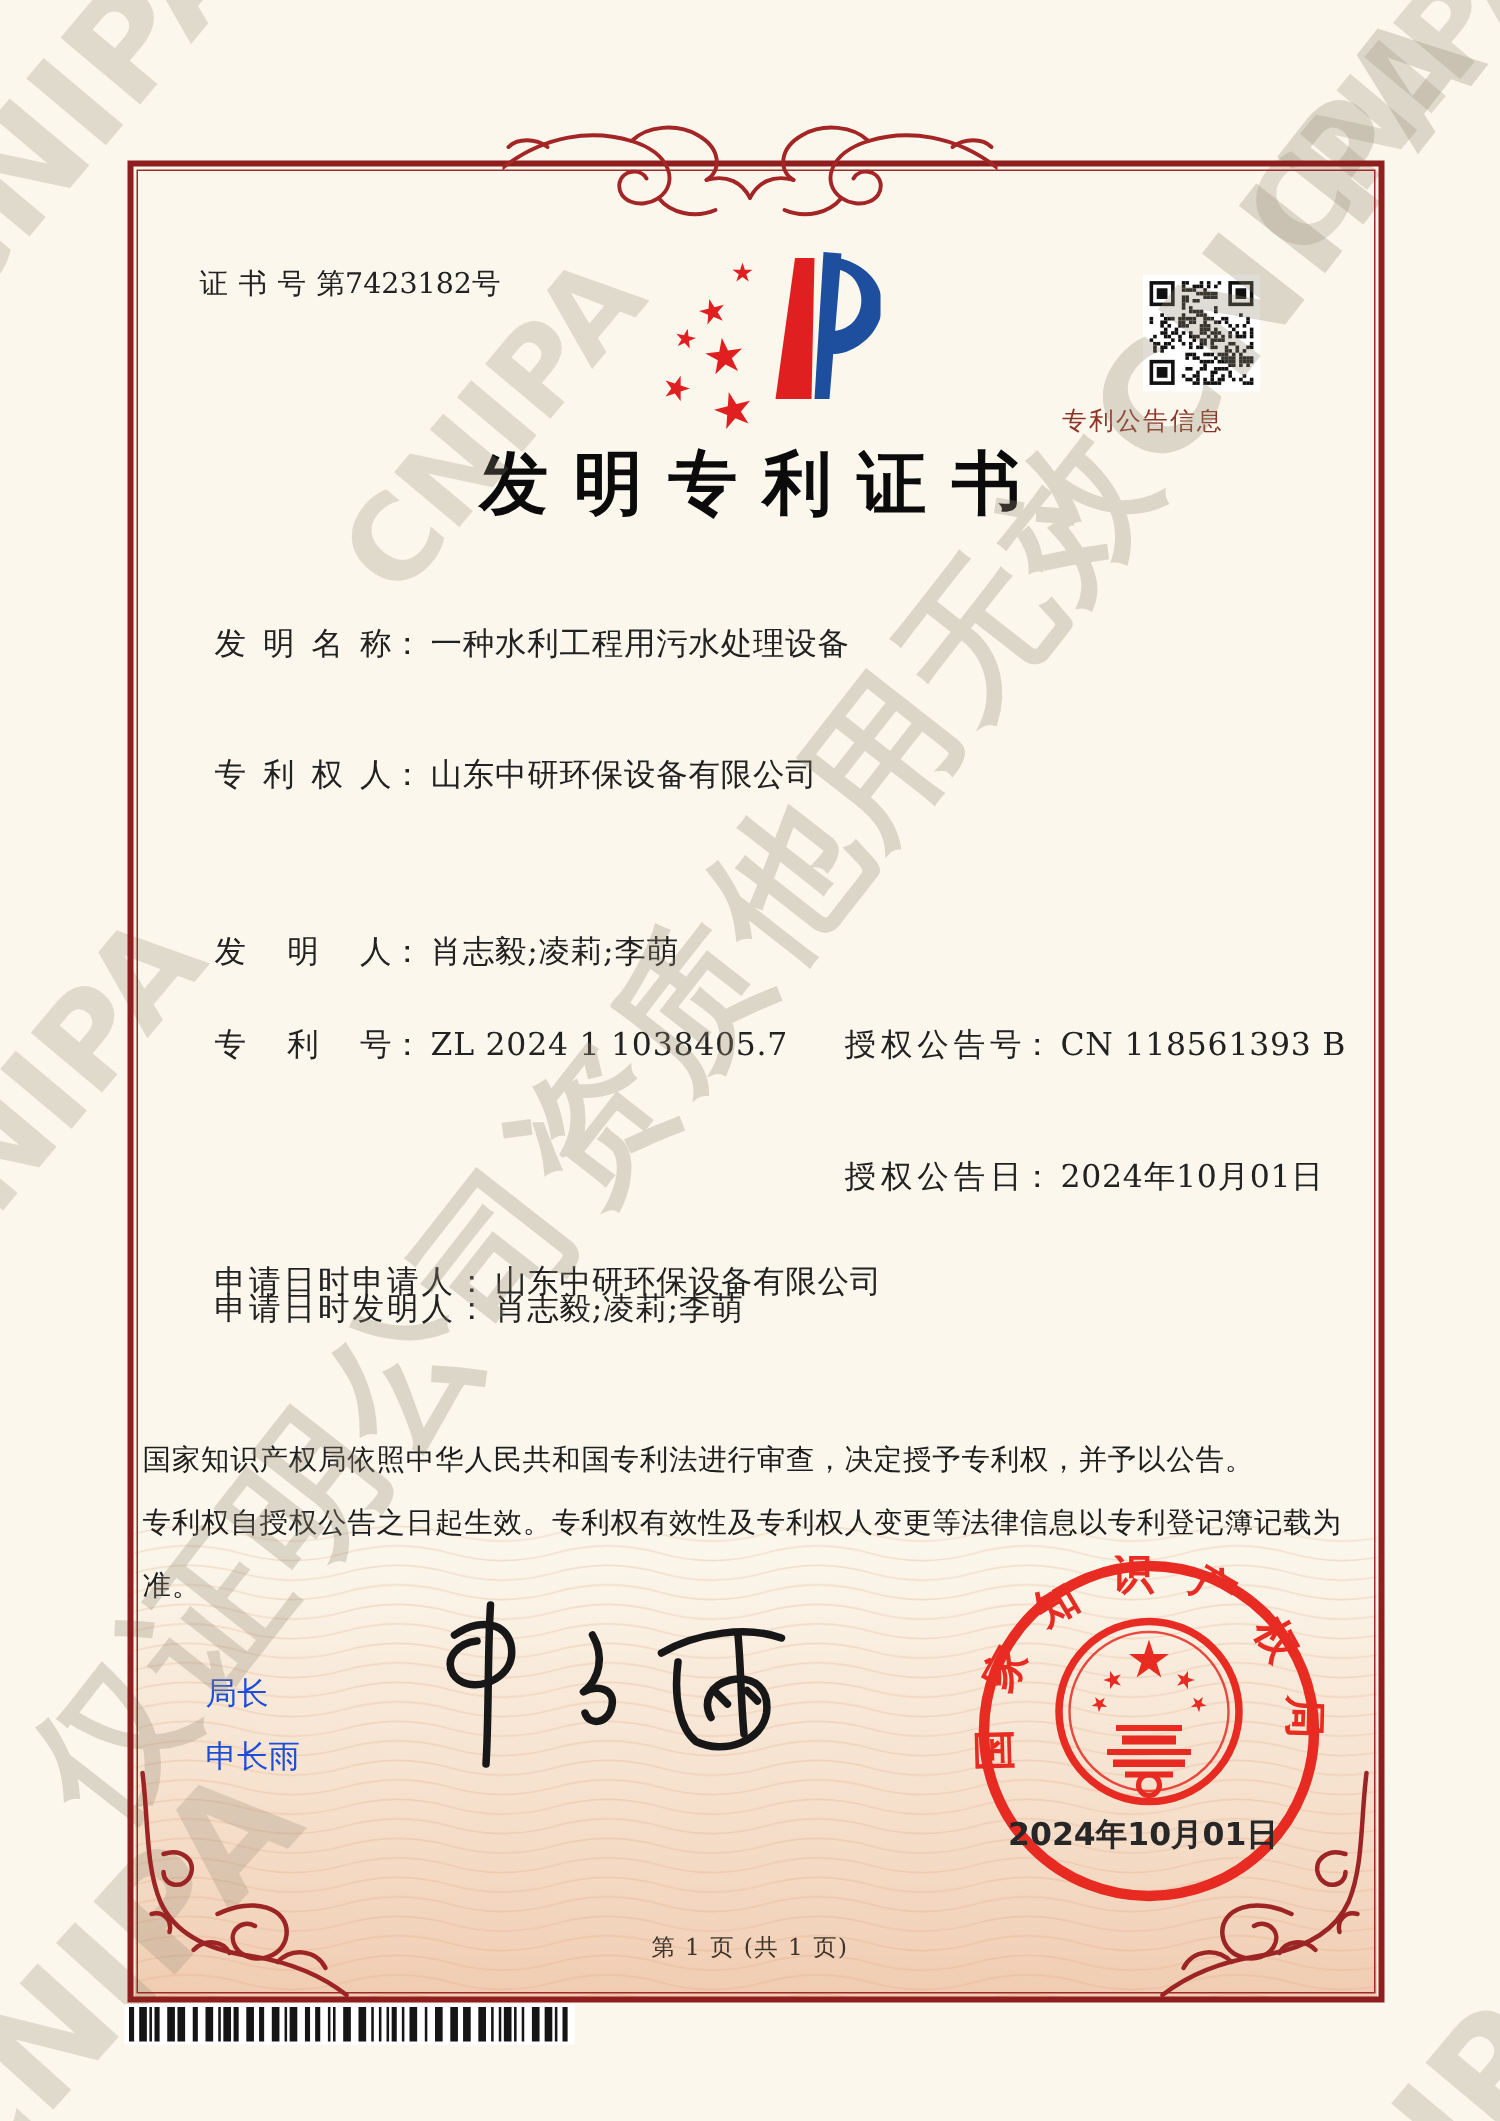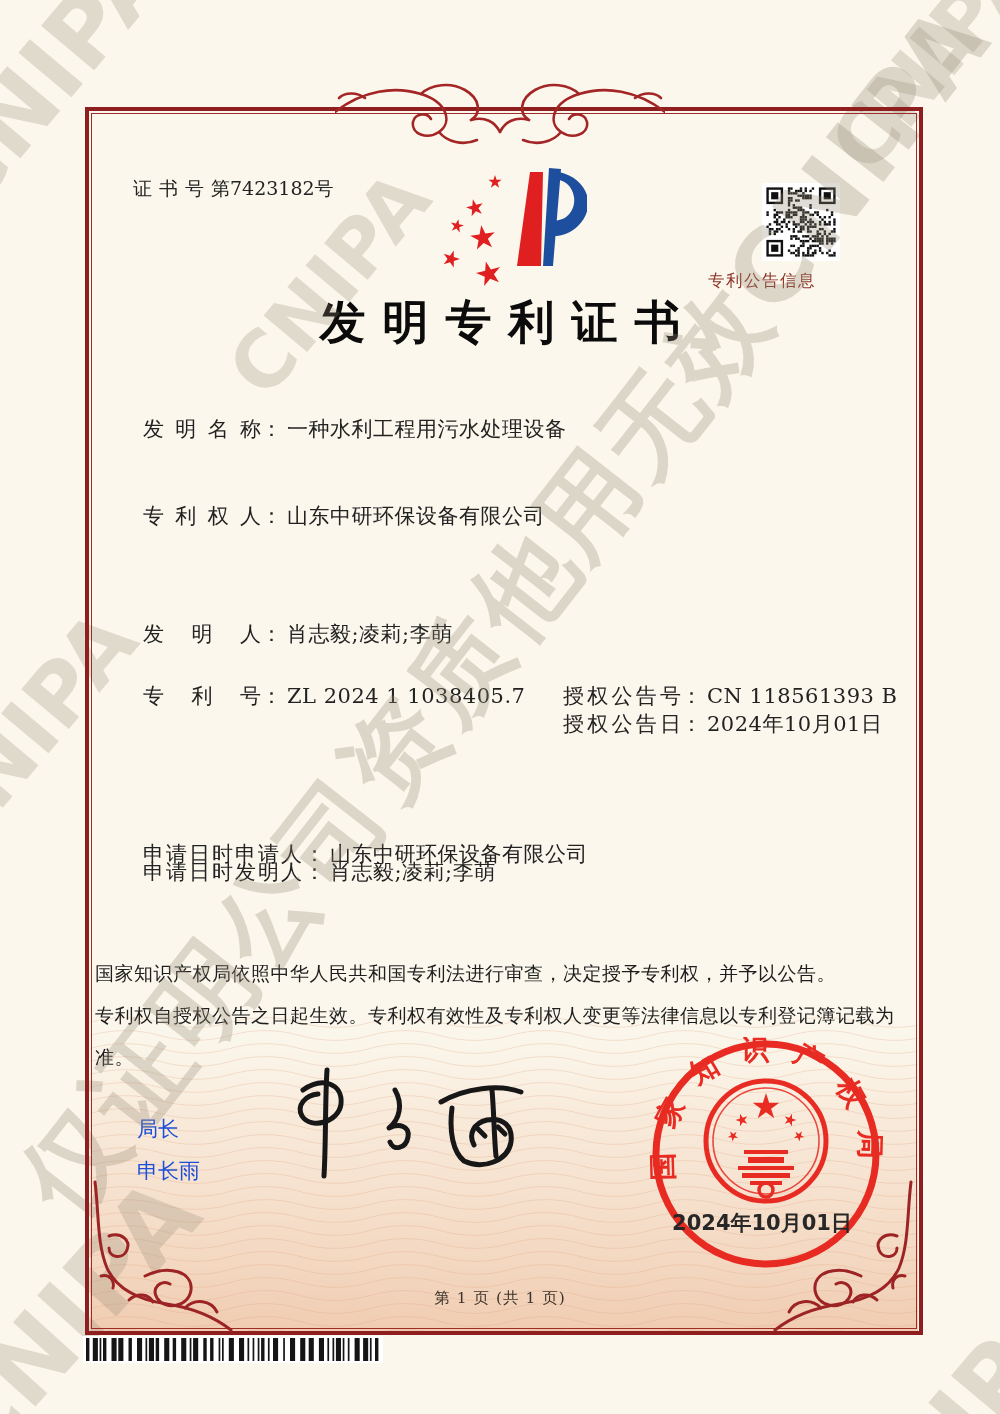--- a/index.html
+++ b/index.html
@@ -365,21 +365,21 @@
   </div>
   <div class="row" style="top:620px">
     <span class="lbl">发明人</span><span class="colon">：</span><span class="val">肖志毅;凌莉;李萌</span>
   </div>
   <div class="row" style="top:682px">
     <span class="lbl">专利号</span><span class="colon">：</span><span class="val">ZL 2024 1 1038405.7</span>
   </div>
   <div class="row col2" style="top:682px">
     <span class="lbl">授权公告号</span><span class="colon">：</span><span class="val">CN 118561393 B</span>
   </div>
-  <div class="row col2" style="top:710px">
+  <div class="row col2" style="top:770px">
     <span class="lbl">授权公告日</span><span class="colon">：</span><span class="val">2024年10月01日</span>
   </div>
   <div class="row" style="top:840px">
     <span class="lbl wide">申请日时申请人</span><span class="colon">：</span><span class="val">山东中研环保设备有限公司</span>
   </div>
   <div class="row" style="top:858px">
     <span class="lbl wide">申请日时发明人</span><span class="colon">：</span><span class="val">肖志毅;凌莉;李萌</span>
   </div>
 
   <div class="notice">

